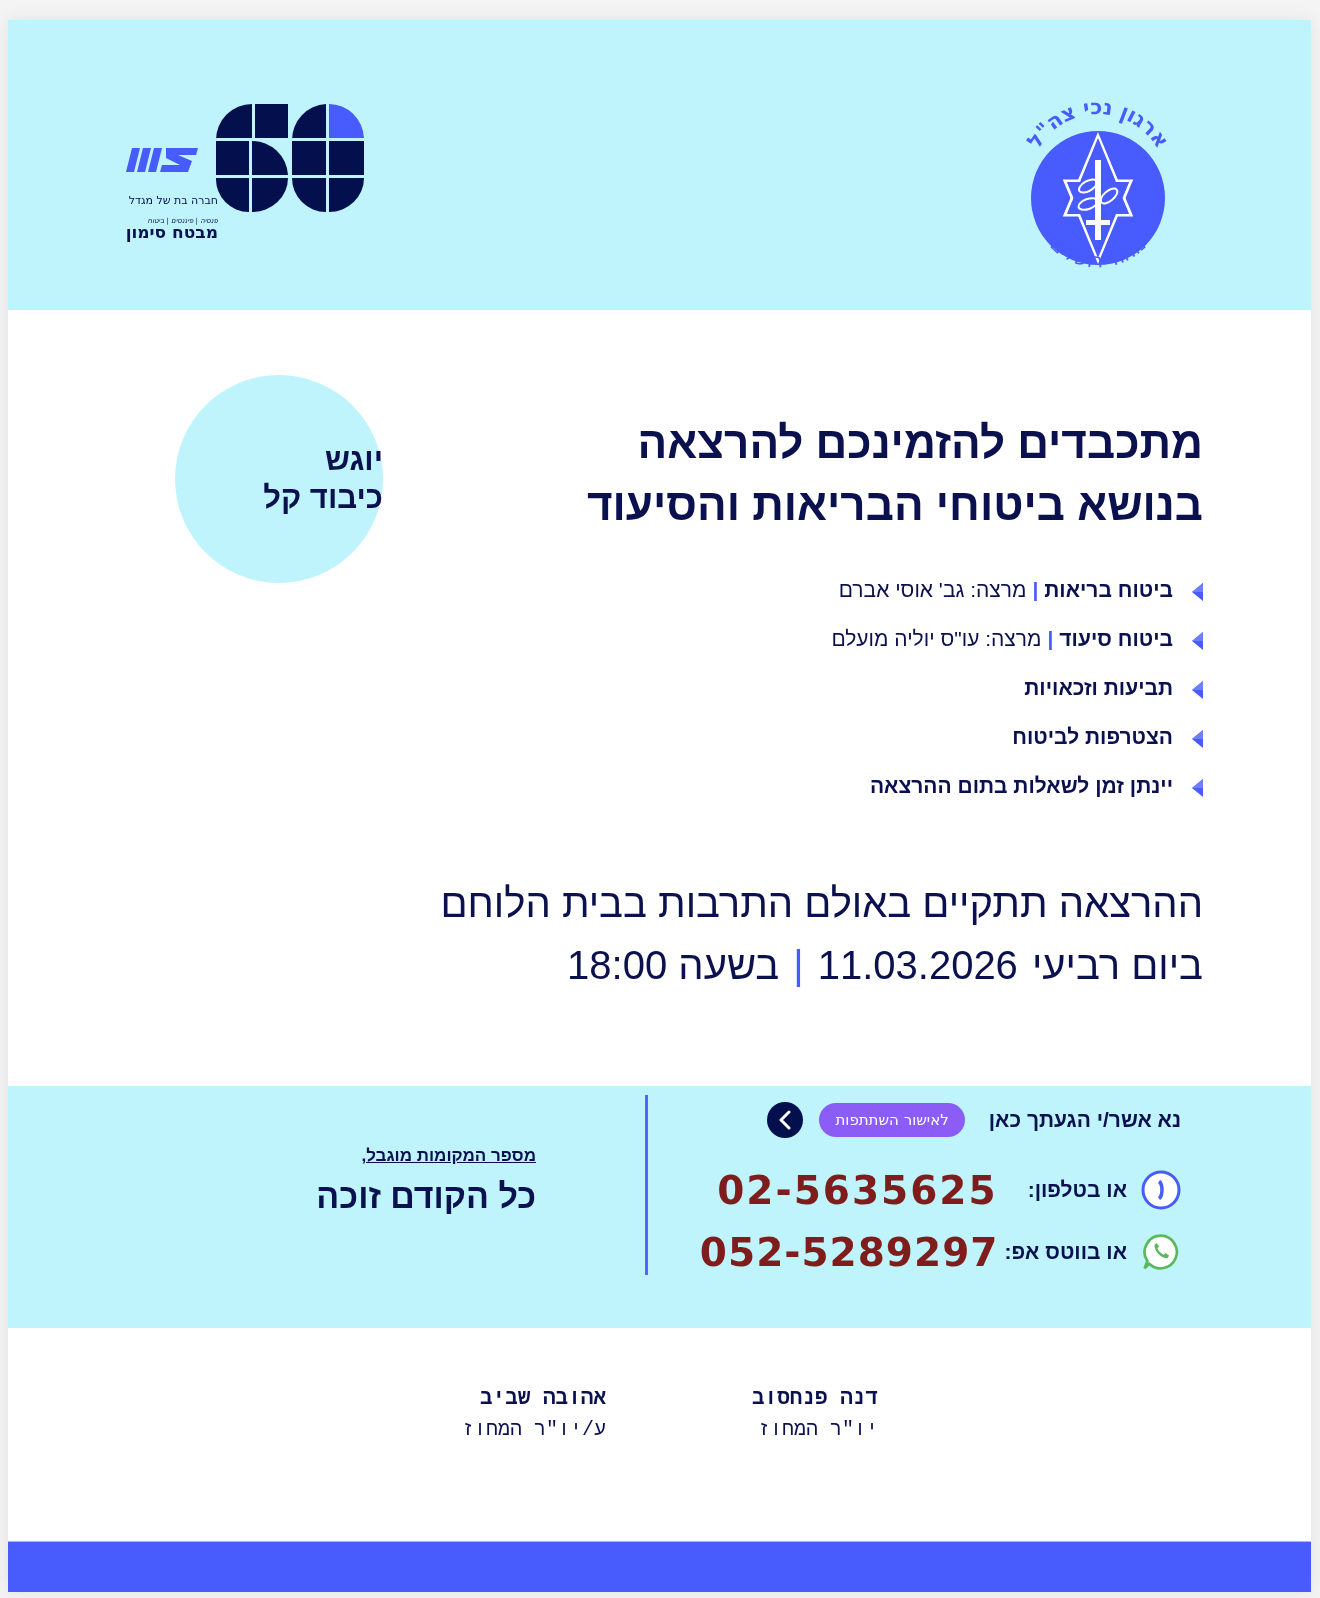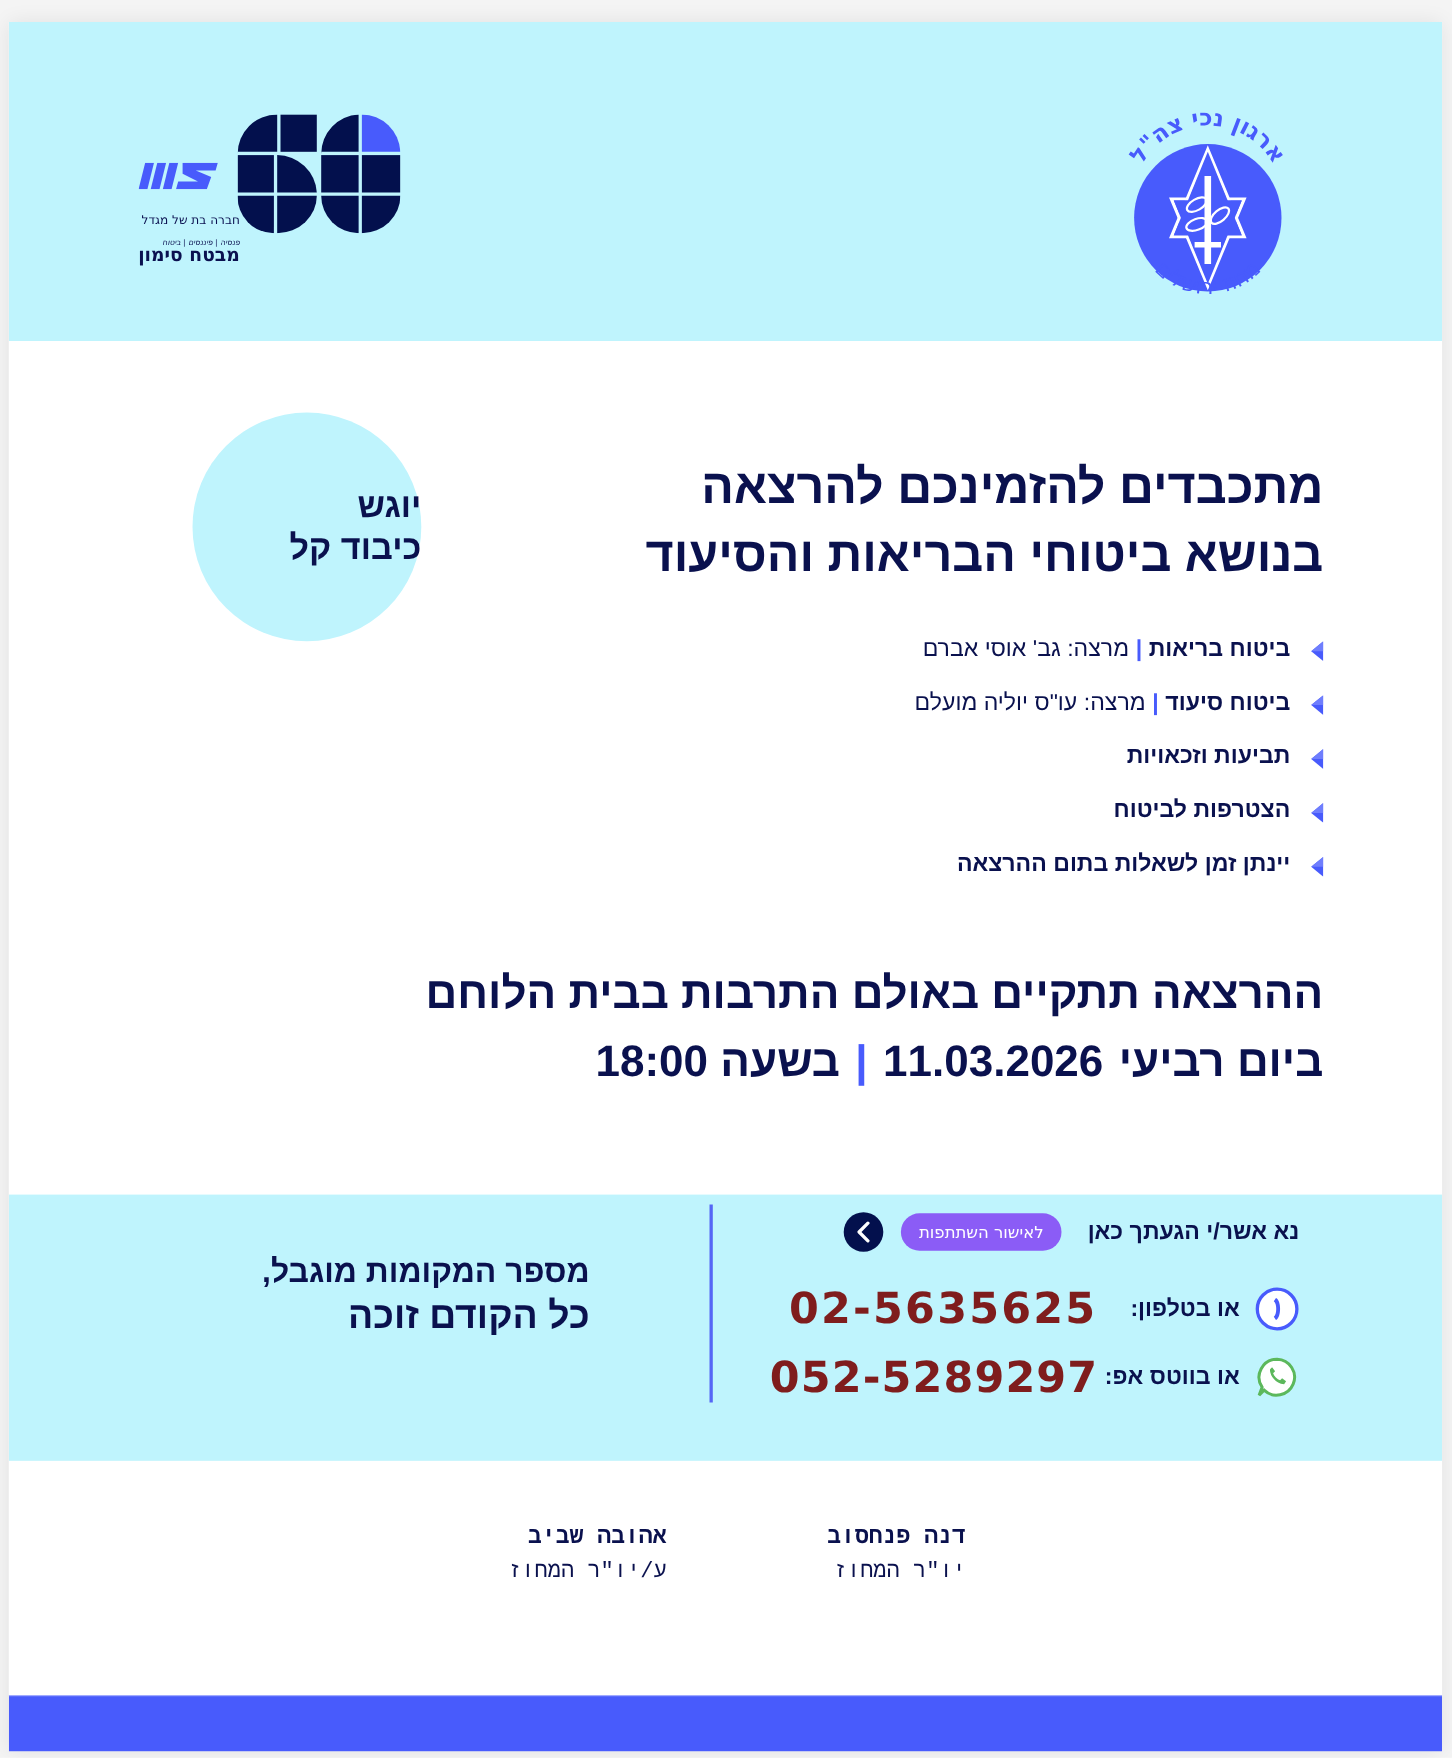--- a/index.html
+++ b/index.html
@@ -42,21 +42,21 @@
   .topic { display: flex; align-items: center; height: 49px; font-size: 21px; font-family: "Liberation Sans", sans-serif; color: #0a114e; white-space: nowrap; }
   .diamond { width: 14px; height: 14px; margin-left: 16px; position: relative; }
   .diamond svg { display: block; }
   .topic .bold { font-weight: bold; }
   .topic .sep { color: #485bfc; margin: 0 6px; font-weight: bold; }
   .topic .light { font-weight: normal; }
 
   
   .venue {
     position: absolute; right: 108px; top: 852px; direction: rtl; text-align: right;
-    font-family: "Liberation Sans", sans-serif; font-weight: bold; font-size: 40px; line-height: 62px; color: #0a114e; white-space: nowrap;
+    font-family: "Liberation Sans", sans-serif; font-weight: normal; font-size: 40px; line-height: 62px; color: #0a114e; white-space: nowrap;
   }
   .venue .sep { color: #485bfc; margin: 0 14px; }
   .venue .gap { display: inline-block; width: 14px; }
 
   
   .divider-v { position: absolute; left: 637px; top: 1075px; width: 3px; height: 180px; background: #5566f5; }
   .contact-rows { position: absolute; right: 130px; top: 1078px; direction: rtl; }
   .c-row { display: flex; align-items: center; white-space: nowrap; font-family: "Liberation Sans", sans-serif; }
   .c-row1 { height: 44px; }
   .c-label { font-weight: bold; font-size: 21px; color: #0a114e; }
@@ -69,21 +69,21 @@
     display: flex; align-items: center; justify-content: center;
   }
   .c-row2 { height: 60px; margin-top: 18px; }
   .c-row3 { height: 60px; margin-top: 2px; }
   .icon-circle { width: 40px; height: 40px; margin-left: 14px; display: flex; align-items: center; justify-content: center; }
   .phone-num { font-weight: bold; font-size: 39px; letter-spacing: 2px; color: #7f1d1d; direction: ltr; font-family: "DejaVu Sans", sans-serif; }
   .c-row2 .phone-num { margin-right: 30px; }
   .c-row3 .phone-num { margin-right: 6px; letter-spacing: 1px; }
 
   .limited { position: absolute; right: 775px; top: 1119px; direction: rtl; text-align: right; font-family: "Liberation Sans", sans-serif; color: #0a114e; white-space: nowrap; }
-  .limited .l1 { font-weight: bold; font-size: 29px; line-height: 34px; }
+  .limited .l1 { font-weight: bold; font-size: 17px; line-height: 34px; text-decoration: underline; }
   .limited .l2 { font-weight: bold; font-size: 34px; line-height: 46px; }
 
   
   .sig { position: absolute; top: 1363px; direction: rtl; text-align: right; font-family: Liberation Mono, monospace; color: #0a114e; white-space: nowrap; }
   .sig .name { font-weight: bold; font-size: 21px; line-height: 32px; }
   .sig .role { font-size: 20px; line-height: 30px; }
   .sig1 { right: 433px; }
   .sig2 { right: 705px; }
 </style>
 </head>

